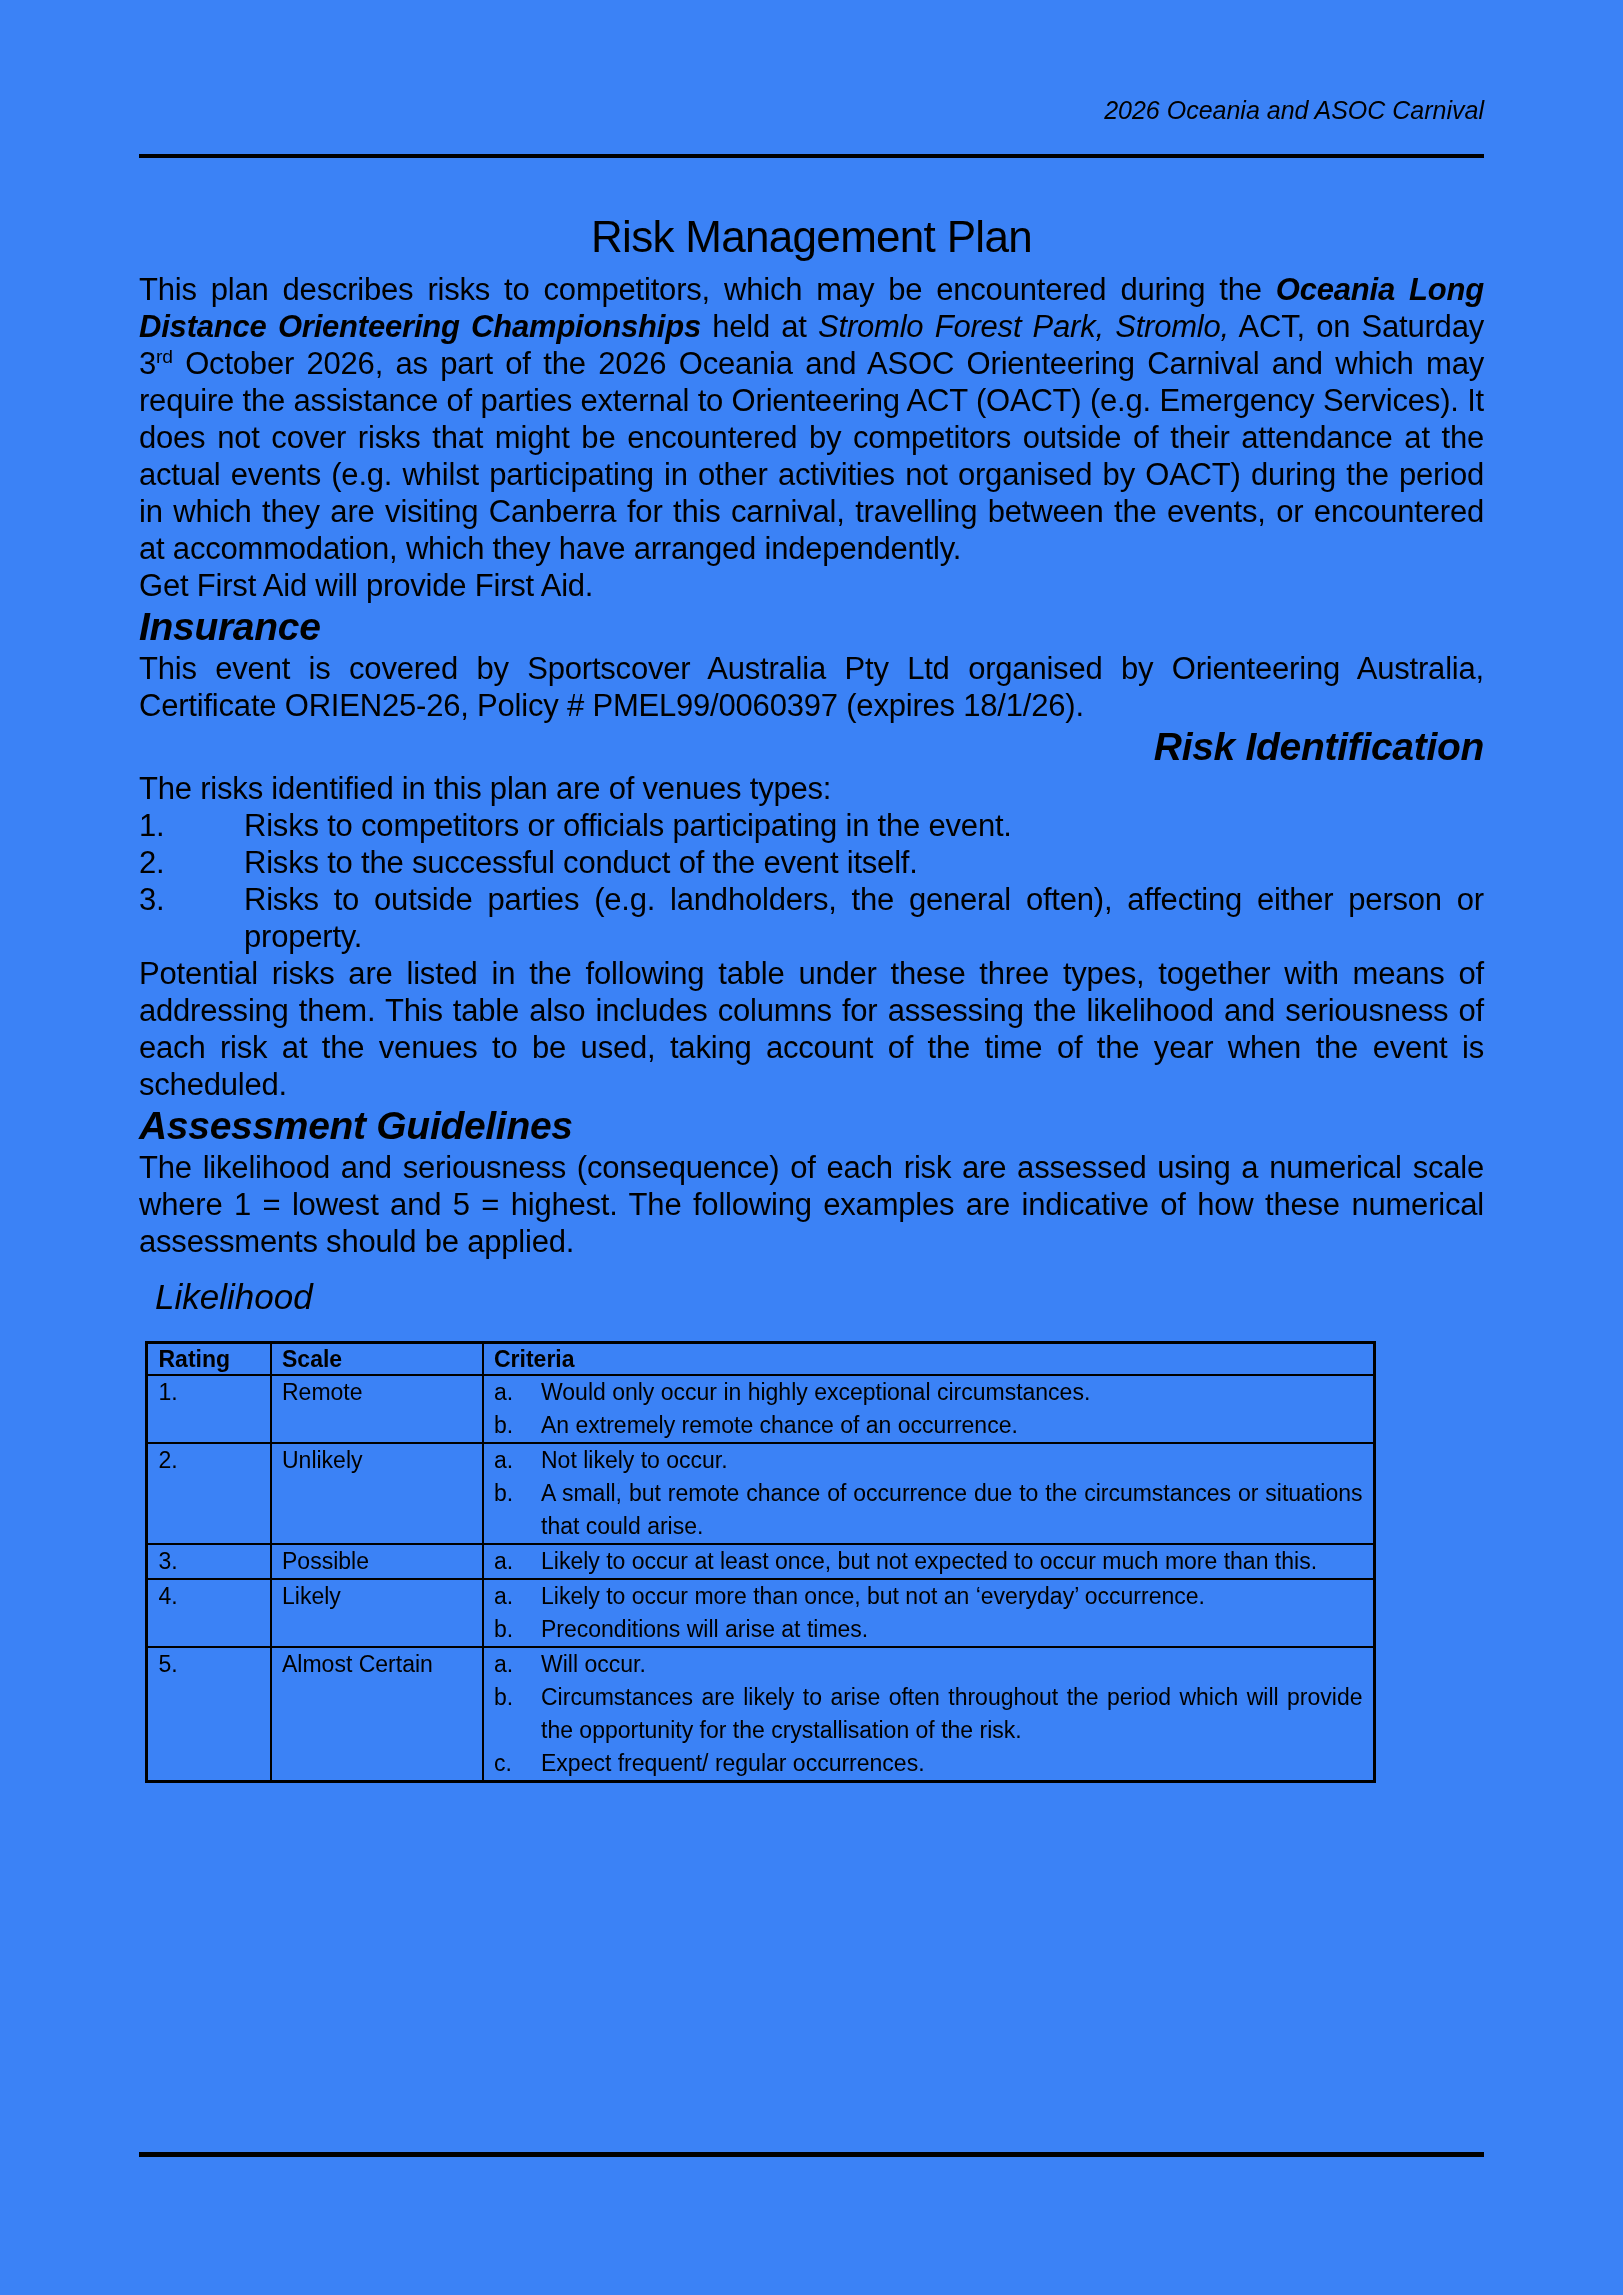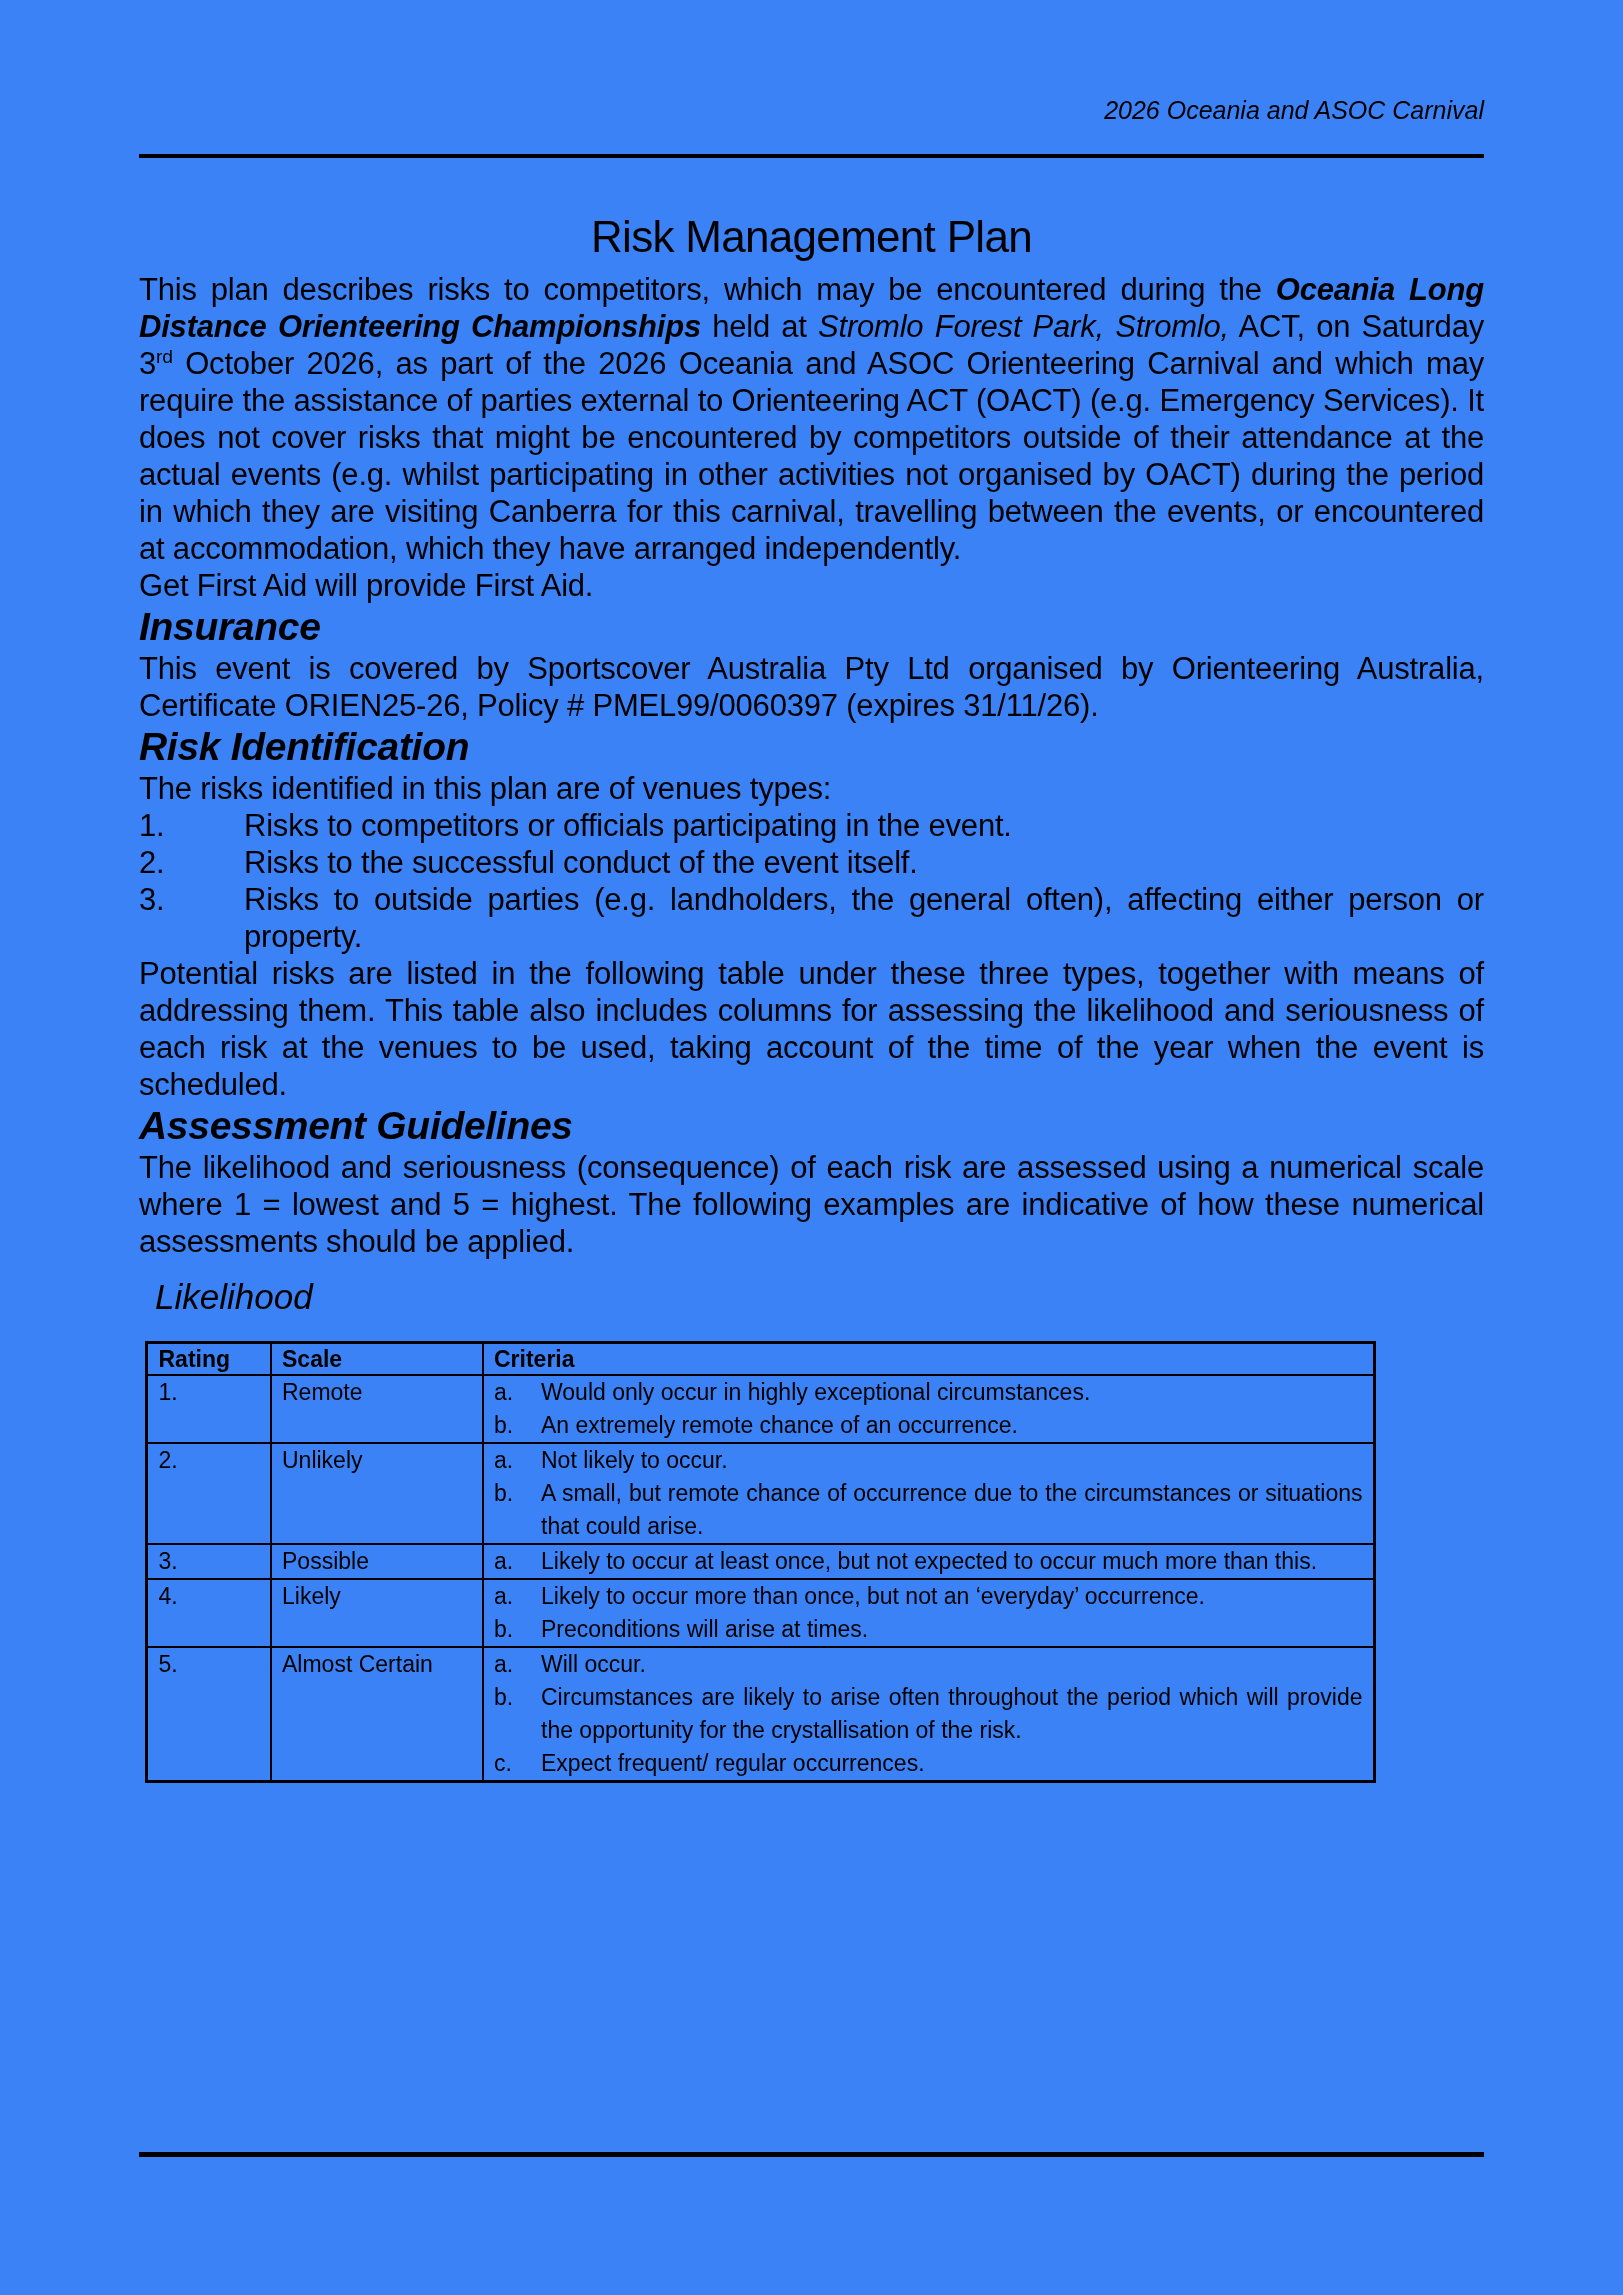--- a/index.html
+++ b/index.html
@@ -63,21 +63,21 @@
   }
   .bi { font-weight: bold; font-style: italic; }
   .it { font-style: italic; }
   sup { font-size: 62%; line-height: 0; vertical-align: super; }
 
   .mt-h-bg     { margin-top: 42px; }
   .mt-p1       { margin-top: 34px; }
   .mt-firstaid { margin-top: 18.3px; }
   .mt-h-ins    { margin-top: 38px; }
   .mt-p-ins    { margin-top: 13px; }
-  .mt-h-risk   { margin-top: 18.3px; }
+  .mt-h-risk   { margin-top: 18.3px; text-align: right; }
   .mt-intro    { margin-top: 3.9px;  }
   .mt-outro    { margin-top: 31px; }
   .mt-h-assess { margin-top: 30px; }
   .mt-p-assess { margin-top: 6.5px; }
   .mt-h-like   { margin-top: 26px; }
 
   .num-list { margin: 0; }
   .num-item {
     display: flex;
     font-size: 31px;
@@ -128,21 +128,21 @@
 
   <h1 class="doc-title">Risk Management Plan</h1>
 
 
   <p class="body-text mt-p1"><span>This plan describes risks to competitors, which may be encountered during the </span><span class="bi">Oceania Long Distance Orienteering Championships</span><span> held at </span><span class="it">Stromlo Forest Park, Stromlo,</span><span> ACT, on Saturday 3</span><sup>rd</sup><span> October 2026, as part of the 2026 Oceania and ASOC Orienteering Carnival and which may require the assistance of parties external to Orienteering ACT (OACT) (e.g. Emergency Services).  It does not cover risks that might be encountered by competitors outside of their attendance at the actual events (e.g. whilst participating in other activities not organised by OACT) during the period in which they are visiting Canberra for this carnival, travelling between the events, or encountered at accommodation, which they have arranged independently.</span></p>
 
   <p class="body-text mt-firstaid">Get First Aid will provide First Aid.</p>
 
   <h2 class="sec-heading mt-h-ins">Insurance</h2>
 
-  <p class="body-text mt-p-ins">This event is covered by Sportscover Australia Pty Ltd organised by Orienteering Australia, Certificate ORIEN25-26, Policy # PMEL99/0060397 (expires 31/11/26).</p>
+  <p class="body-text mt-p-ins">This event is covered by Sportscover Australia Pty Ltd organised by Orienteering Australia, Certificate ORIEN25-26, Policy # PMEL99/0060397 (expires 18/1/26).</p>
 
   <h2 class="sec-heading mt-h-risk">Risk Identification</h2>
 
   <p class="body-text mt-intro">The risks identified in this plan are of venues types:</p>
 
   <div class="num-list">
     <div class="num-item">
       <span class="num">1.</span>
       <div class="txt">Risks to competitors or officials participating in the event.</div>
     </div>

